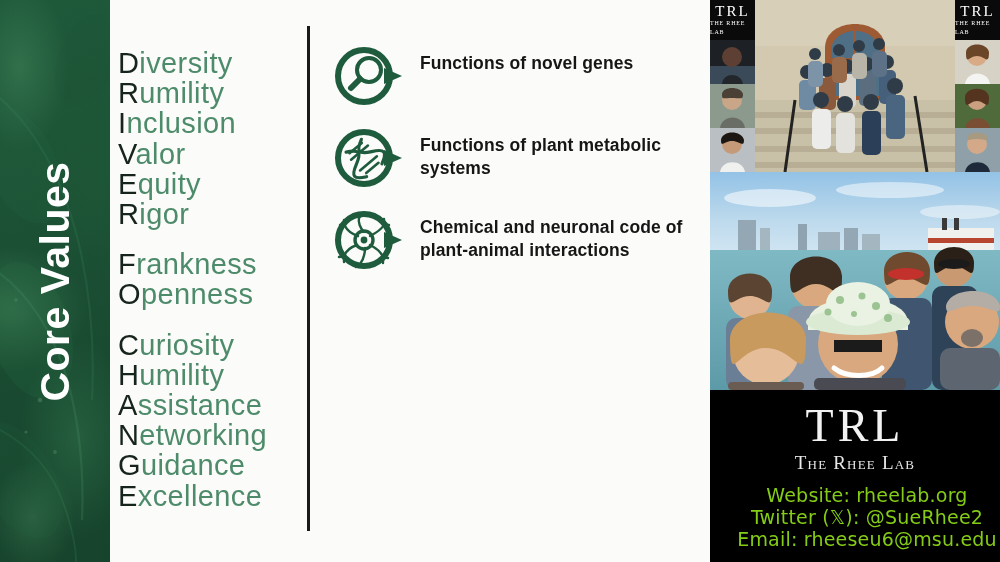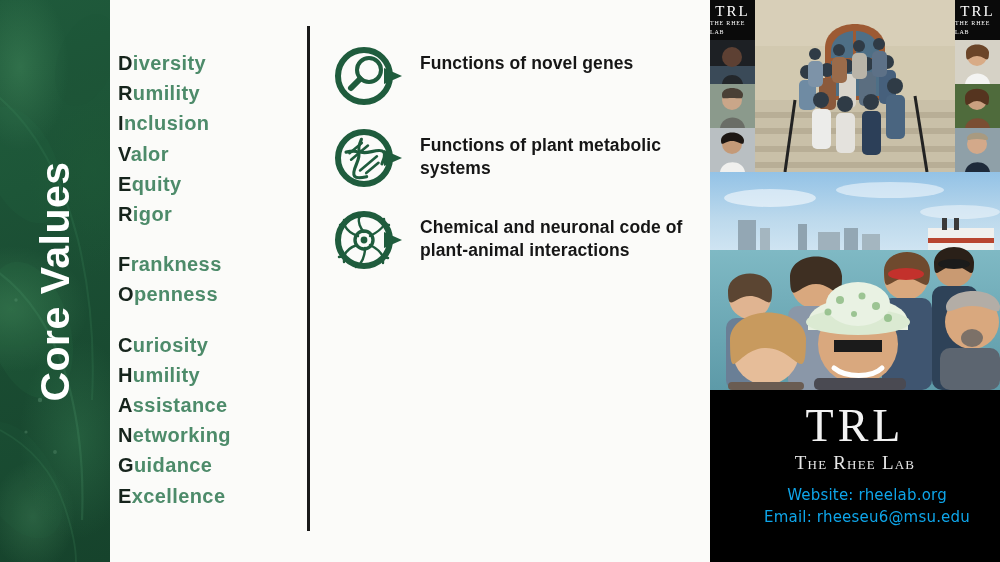--- a/index.html
+++ b/index.html
@@ -35,21 +35,21 @@
     font-size:41px;font-weight:700;letter-spacing:.5px;
   }
 
   
   .values{
     position:absolute;left:118px;top:48px;width:180px;
   }
   .vgroup{margin-bottom:20px;}
   .vgroup:last-child{margin-bottom:0;}
   .vrow{
-    font-size:20px;font-weight:700;line-height:30.2px;
+    font-size:29px;font-weight:400;line-height:30.2px;
     color:#4d8b6a;letter-spacing:.4px;white-space:nowrap;
   }
   .vrow .ini{color:#16241c;}
 
   
   .divider{
     position:absolute;left:307px;top:26px;width:3px;height:505px;
     background:#1a1a1a;
   }
 
@@ -111,21 +111,21 @@
     font-family:"Liberation Serif",serif;color:#f2f2f2;
     font-size:46px;line-height:48px;letter-spacing:4px;font-weight:400;
   }
   .c-sub{
     font-family:"Liberation Serif",serif;color:#e8e8e8;
     font-size:19px;line-height:24px;letter-spacing:1.2px;margin-top:1px;
     font-variant:small-caps;
   }
   .c-lines{margin-top:9px;text-align:center;}
   .c-line{
-    color:#0ea5e9;font-size:15px;line-height:22px;letter-spacing:.2px;
+    color:#84cc16;font-size:19px;line-height:22px;letter-spacing:.2px;
     font-family:"DejaVu Sans", sans-serif;white-space:nowrap;margin-left:24px;
   }
 </style>
 </head>
 <body>
 
 <div class="slide">
 
   <div class="leaf-band">
     <svg class="leaf-veins" viewBox="0 0 110 562" preserveAspectRatio="none">
@@ -411,19 +411,20 @@
           <path d="M124,196 C136,206 162,206 172,196" stroke="#fff" stroke-width="5" fill="none" stroke-linecap="round"></path>
         </g>
       </svg>
     </div>
 
     <div class="contact">
       <div class="c-trl">TRL</div>
       <div class="c-sub">The Rhee Lab</div>
       <div class="c-lines">
         <div class="c-line">Website: rheelab.org</div>
+        <div class="c-line">Twitter (𝕏): @SueRhee2</div>
         <div class="c-line">Email: rheeseu6@msu.edu</div>
       </div>
     </div>
 
   </div>
 
 </div>
 
 </body></html>

